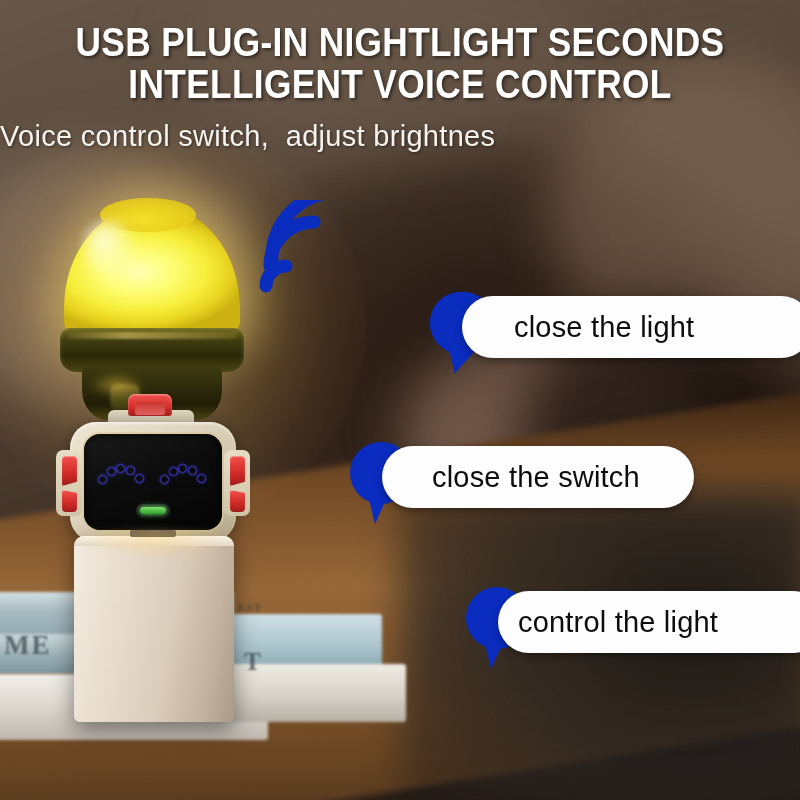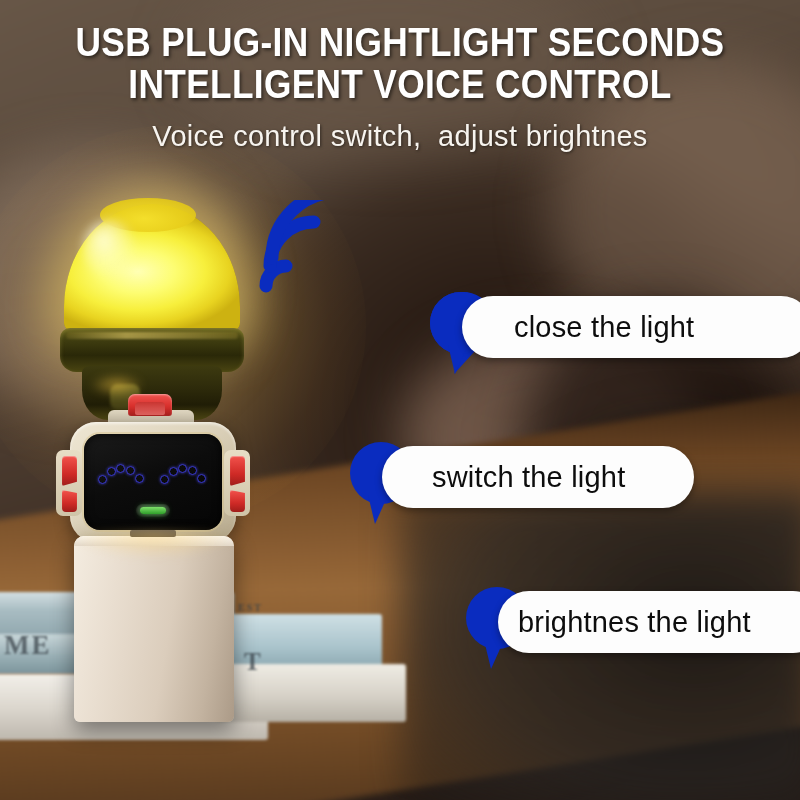--- a/index.html
+++ b/index.html
@@ -352,21 +352,20 @@
     font-size: 41px;
     line-height: 1.02;
     letter-spacing: 0.4px;
     transform: scaleX(0.86);
     text-shadow: 2px 2px 4px rgba(0,0,0,0.55);
   }
   .headline .line { display: block; }
   .subline {
     position: absolute;
     left: 0; right: 0; top: 120px;
-    text-align: center;
     color: #f7f4ef;
     font-size: 29px;
     letter-spacing: 0.3px;
     text-shadow: 1px 1px 3px rgba(0,0,0,0.5);
     white-space: pre;
   }
 </style>
 </head>
 <body>
 
@@ -471,31 +470,31 @@
       <span class="bubble-text">close the light</span>
     </div>
   </div>
 
   <div class="bubble" id="bubble-close">
     <svg class="bubble-tail" viewBox="0 0 66 86">
       <circle cx="33" cy="33" r="31" fill="#0A2CBF"></circle>
       <path d="M20 55 L40 55 L27 84 Z" fill="#0A2CBF"></path>
     </svg>
     <div class="bubble-pill">
-      <span class="bubble-text">switch the light</span>
+      <span class="bubble-text">close the switch</span>
     </div>
   </div>
 
   <div class="bubble" id="bubble-brighten">
     <svg class="bubble-tail" viewBox="0 0 66 86">
       <circle cx="33" cy="33" r="31" fill="#0A2CBF"></circle>
       <path d="M20 55 L40 55 L27 84 Z" fill="#0A2CBF"></path>
     </svg>
     <div class="bubble-pill">
-      <span class="bubble-text">brightnes the light</span>
+      <span class="bubble-text">control the light</span>
     </div>
   </div>
 
   <div class="headline">
     <span class="line">USB PLUG-IN NIGHTLIGHT SECONDS</span>
     <span class="line">INTELLIGENT VOICE CONTROL</span>
   </div>
   <div class="subline">Voice control switch,  adjust brightnes</div>
 
 </div>

